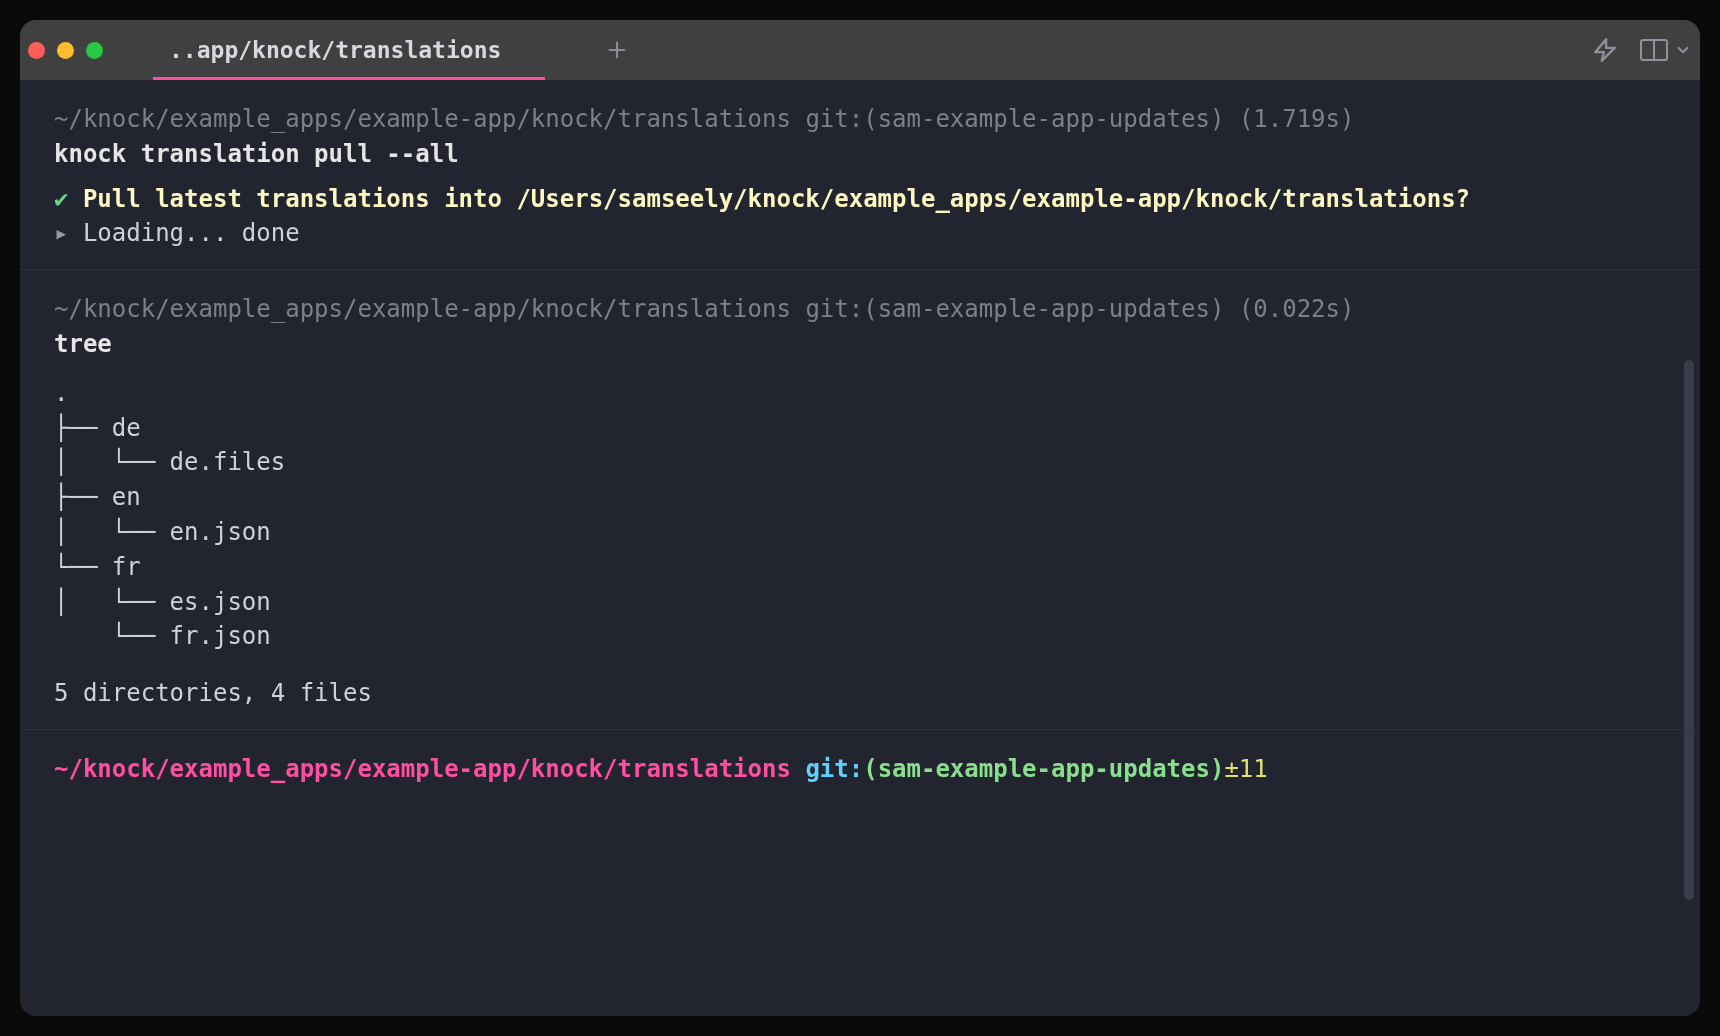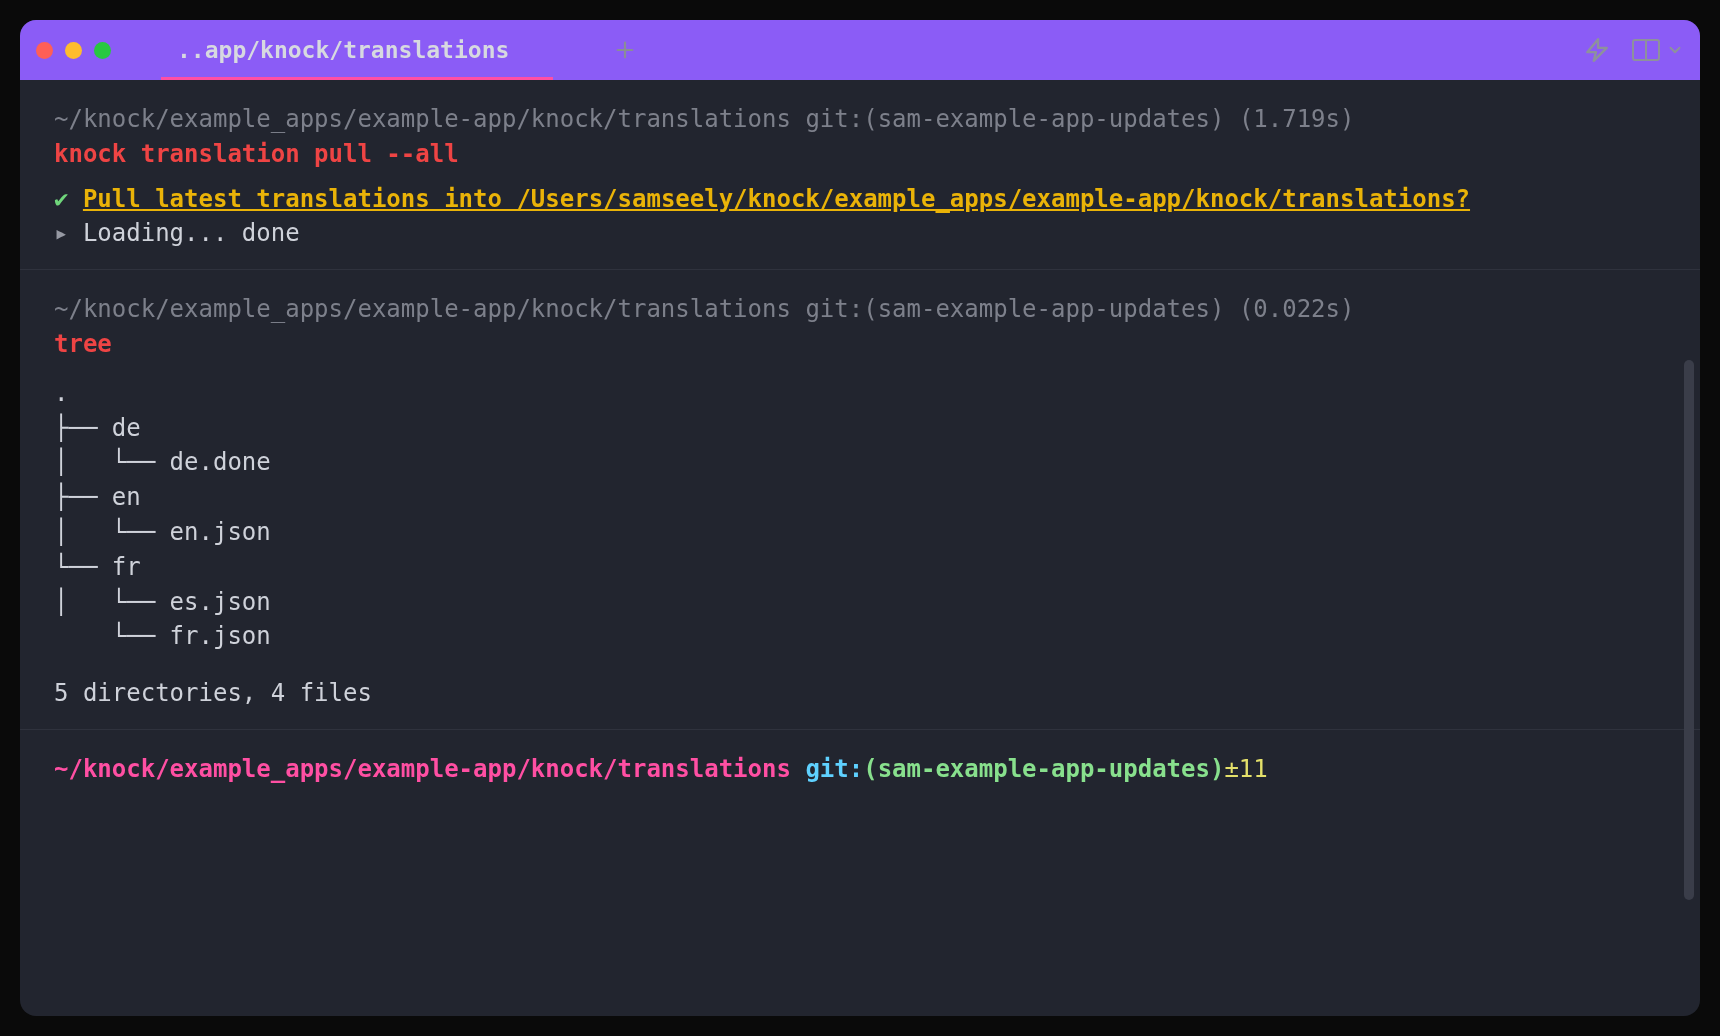--- a/index.html
+++ b/index.html
@@ -20,25 +20,25 @@
     background: #22252f;
     border-radius: 16px;
     overflow: hidden;
     position: relative;
     display: flex;
     flex-direction: column;
   }
   
   .titlebar {
     height: 60px;
-    background: #8b5cf6;
-    display: flex;
-    align-items: center;
-    position: relative;
-    padding: 0 16px;
+    background: #404040;
+    display: flex;
+    align-items: center;
+    position: relative;
+    padding: 0 8px;
   }
   .traffic-lights {
     display: flex;
     gap: 12px;
     align-items: center;
   }
   .traffic-lights .dot {
     width: 17px; height: 17px; border-radius: 50%;
   }
   .dot.red { background: #ff5f57; }
@@ -109,22 +109,22 @@
   }
   .block {
     padding: 22px 34px 18px 34px;
     border-bottom: 1.5px solid #2f323d;
   }
   .block:last-of-type { border-bottom: none; padding-bottom: 40px;}
   .prompt-path { color: #7d808b; }
   .prompt-git  { color: #7d808b; }
   .prompt-branch { color: #7d808b; }
   .prompt-time { color: #7d808b; }
-  .cmd { color: #ef4444; font-weight: 700; }
-  .bold-white { color: #eab308; font-weight: 700; text-decoration: underline; }
+  .cmd { color: #e5e5e5; font-weight: 700; }
+  .bold-white { color: #fef9c3; font-weight: 700; }
   .grey { color: #7d808b; }
   .green { color: #6fd67b; font-weight: 600; }
   .green2 { color: #88e08d; font-weight: 700;}
   .checkmark { color: #6fd67b; font-weight: 700; }
   .triangle { color: #9699a3; }
   .magenta { color: #ff4fa3; font-weight: 700; }
   .yellow { color: #e4e06a; font-weight: 400; }
   .blue { color: #5fd1ff; font-weight: 700; }
   .row { white-space: pre; }
   .rowwrap { white-space: pre-wrap; }
@@ -183,21 +183,21 @@
       <div class="rowwrap"><span class="checkmark">✔</span> <span class="bold-white">Pull latest translations into /Users/samseely/knock/example_apps/example-app/knock/translations?</span></div>
       <div class="row"><span class="triangle">▸</span> <span>Loading... done</span></div>
     </div>
 
     <div class="block">
       <div class="row"><span class="prompt-path">~/knock/example_apps/example-app/knock/translations</span> <span class="prompt-git">git:(</span><span class="prompt-branch">sam-example-app-updates</span><span class="prompt-git">)</span> <span class="prompt-time">(0.022s)</span></div>
       <div class="row cmd">tree</div>
       <div style="height:14px"></div>
       <div class="row">.</div>
       <div class="row">├── de</div>
-      <div class="row">│   └── de.done</div>
+      <div class="row">│   └── de.files</div>
       <div class="row">├── en</div>
       <div class="row">│   └── en.json</div>
       <div class="row">└── fr</div>
       <div class="row">│   └── es.json</div>
       <div class="row">    └── fr.json</div>
       <div style="height:22px"></div>
       <div class="row">5 directories, 4 files</div>
     </div>
 
     <div class="block" style="border-bottom:none;">

